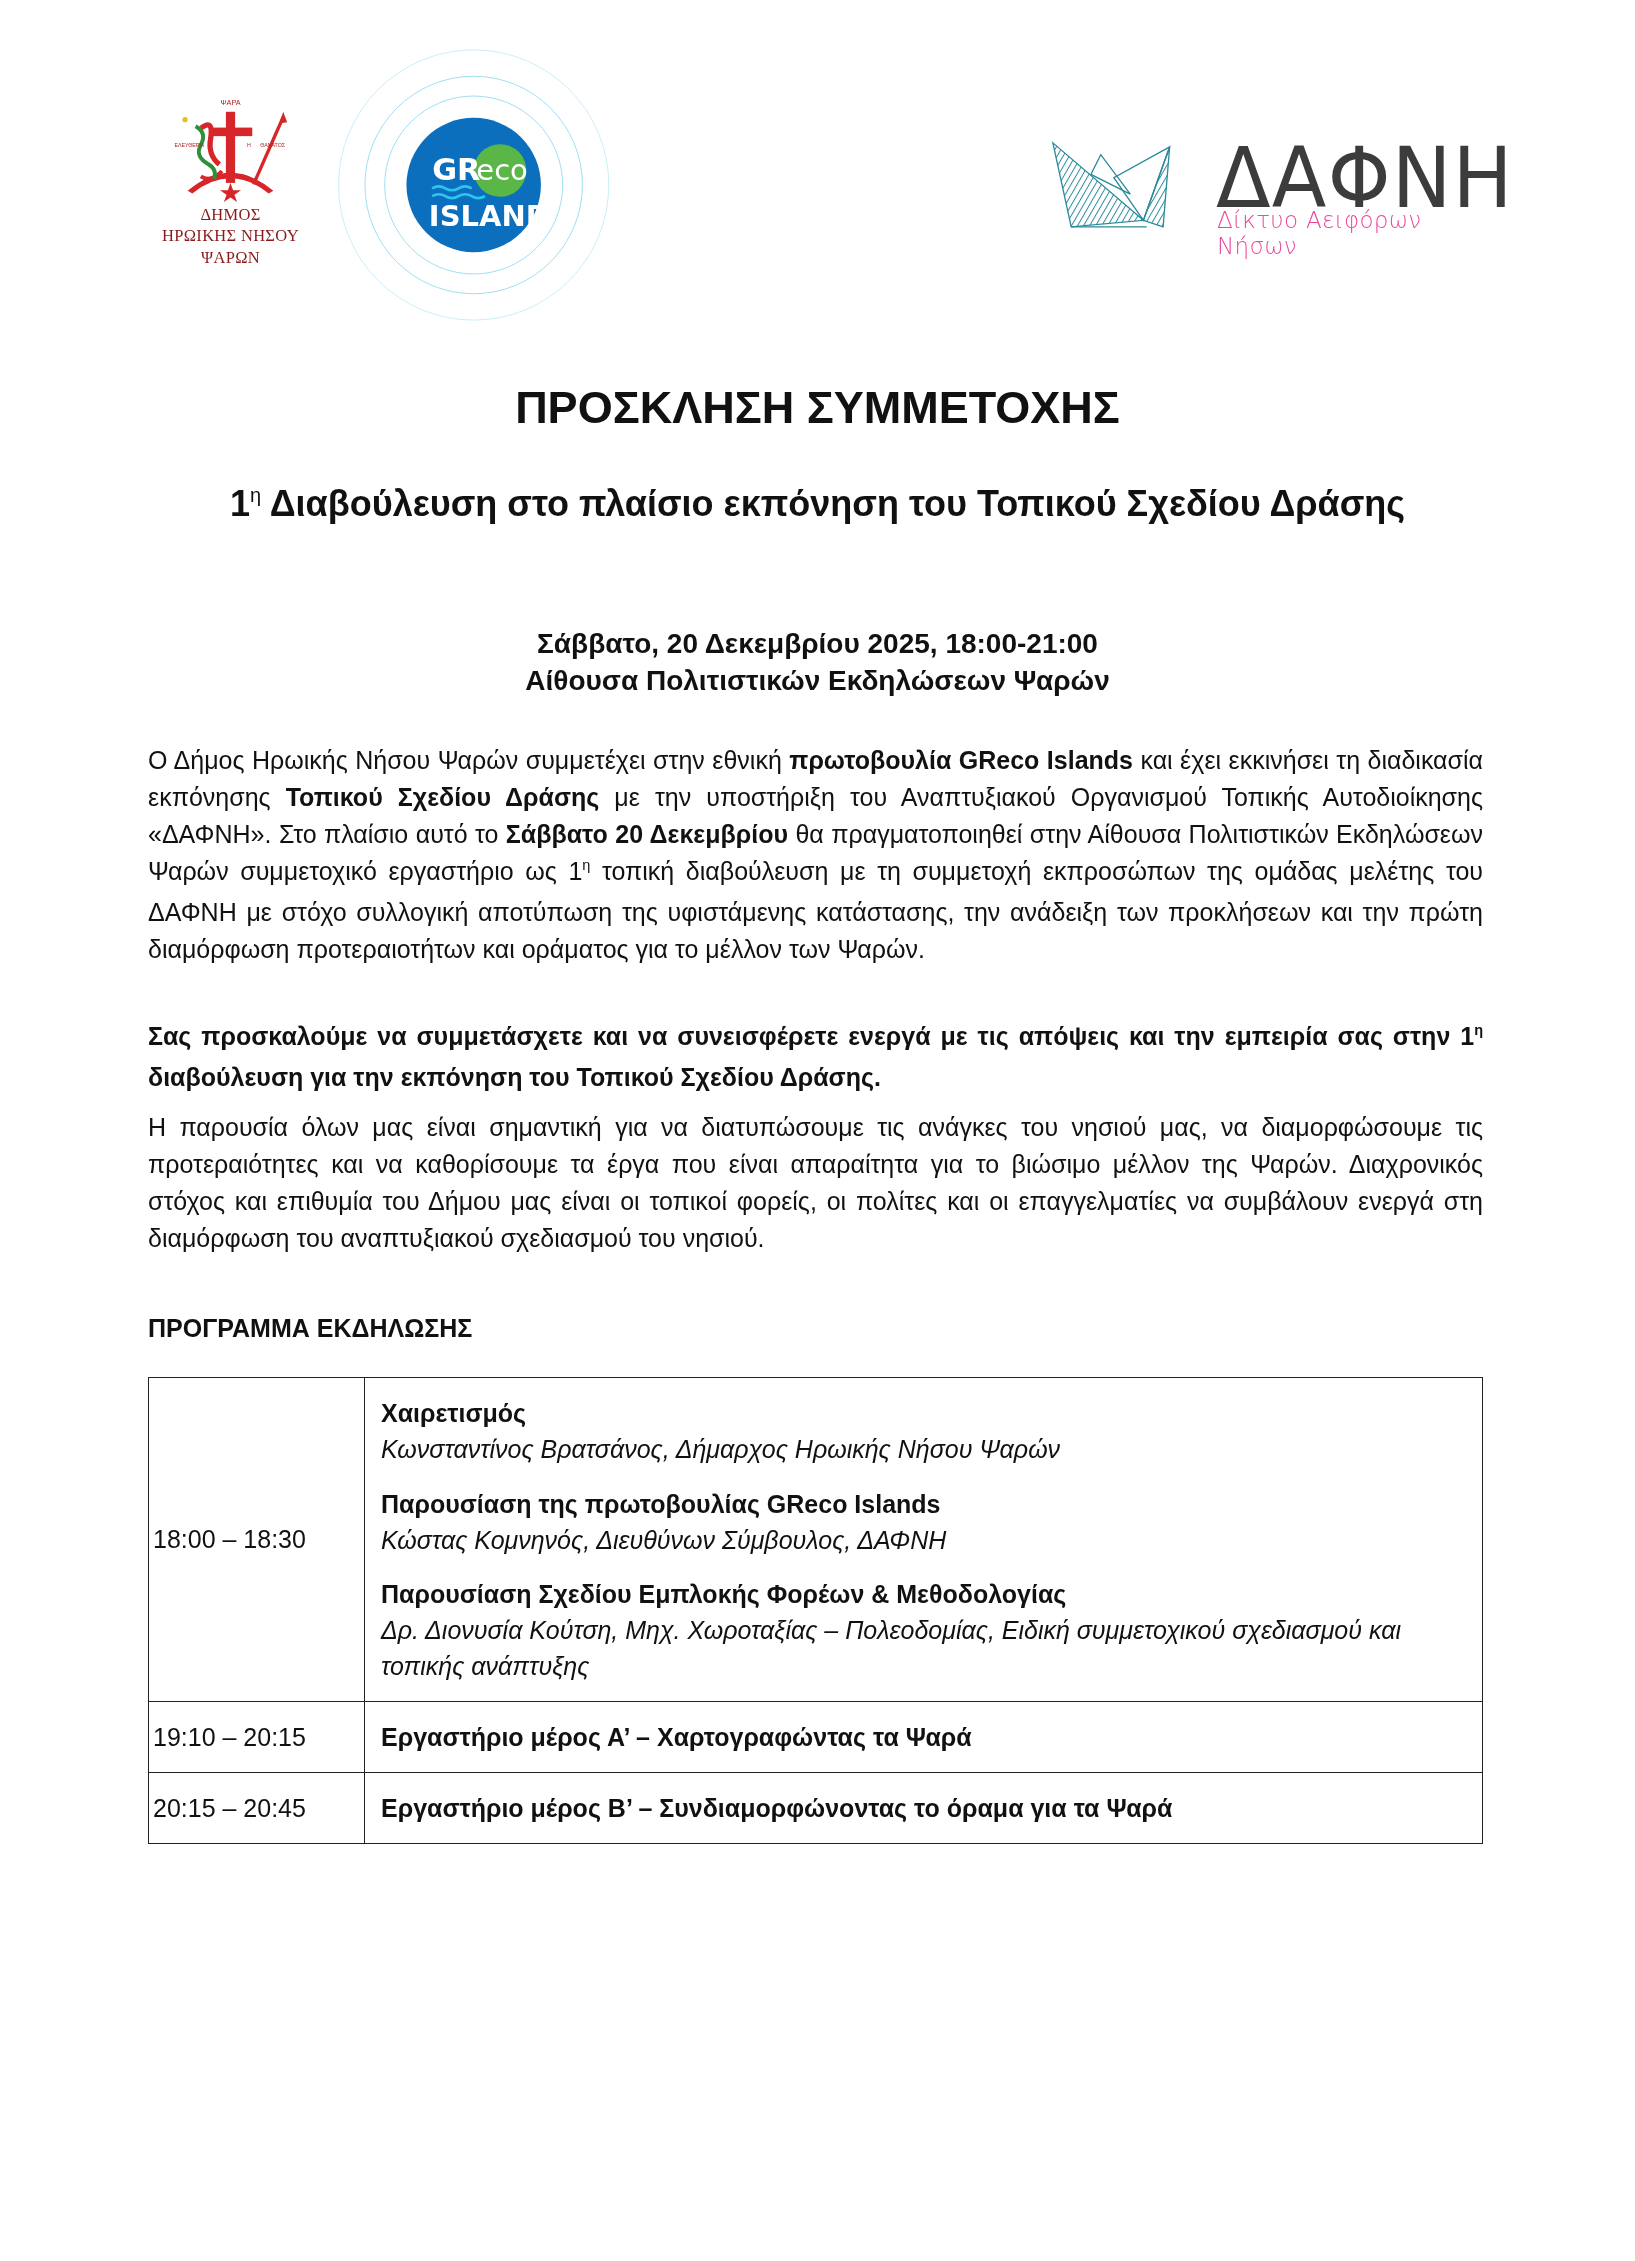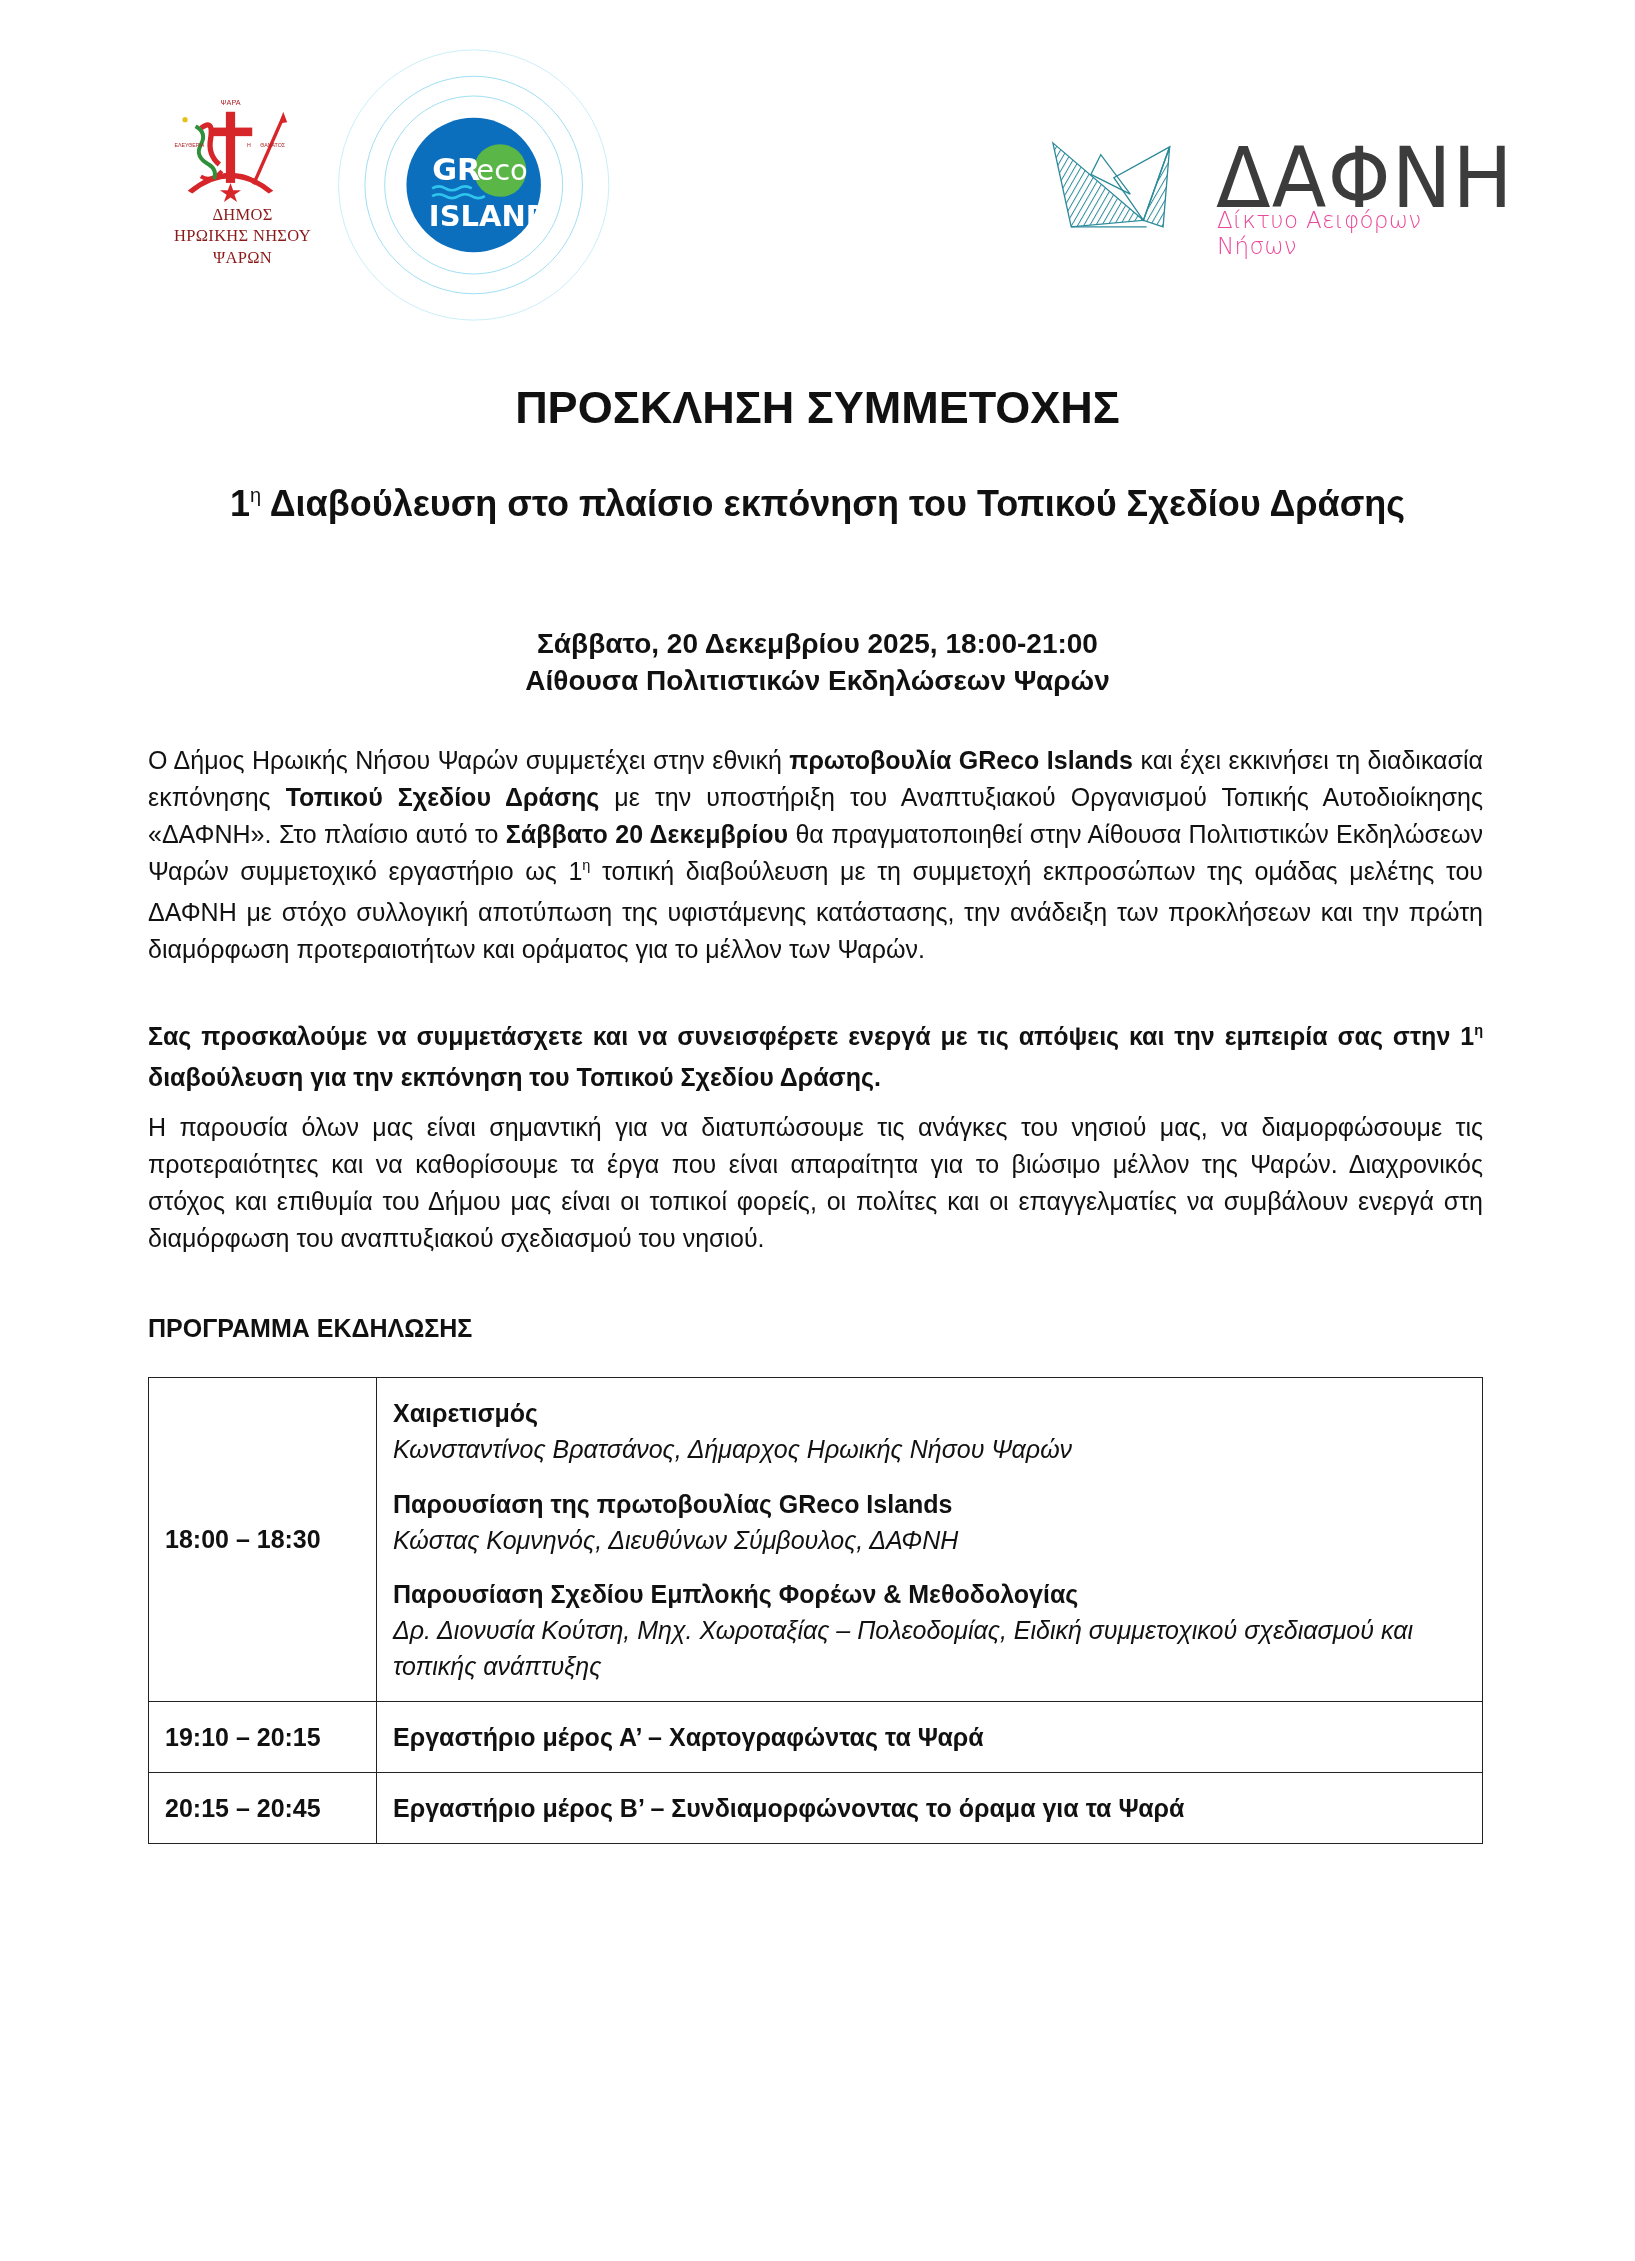--- a/index.html
+++ b/index.html
@@ -5,21 +5,21 @@
     html, body { margin: 0; padding: 0; background: #ffffff; }
     body {
       width: 1635px; height: 2261px; position: relative; overflow: hidden;
       font-family: "Liberation Sans", "DejaVu Sans", sans-serif; color: #111111;
     }
     .abs { position: absolute; }
 
     
     #logo-psara { left: 148px; top: 92px; width: 165px; height: 171px; }
     #logo-psara .lbl {
-      position: absolute; left: 12px; width: 165px; text-align: center;
+      position: absolute; left: 0; width: 165px; text-align: center;
       font-family: "Liberation Serif", "DejaVu Serif", serif; color: #8a1a1a;
       font-size: 16.5px; line-height: 20px; letter-spacing: 0.3px;
     }
     #logo-greco { left: 330px; top: 40px; width: 290px; height: 290px; }
     #logo-dafni { left: 1038px; top: 135px; width: 461px; height: 105px; }
     #dafni-title {
       position: absolute; left: 178px; top: 1.3px; font-size: 84px; line-height: 84px;
       font-family: "DejaVu Sans", sans-serif; color: #3c3c3c; font-weight: normal; letter-spacing: 1.3px;
       transform: scaleX(0.95); transform-origin: left top;
     }
@@ -46,21 +46,21 @@
     #p2 { top: 1018px; font-weight: bold; }
     #p3 { top: 1109px; }
     #program-heading { left: 148px; top: 1312px; font-size: 25px; font-weight: bold; line-height: 33px; }
 
     
     #schedule {
       left: 148px; top: 1377px; width: 1335px; border-collapse: collapse;
       font-size: 25px;
     }
     #schedule td { border: 1.6px solid #222; padding: 0; vertical-align: middle; }
-    #schedule td.time { width: 211px; padding-left: 16px; font-weight: bold; }
+    #schedule td.time { width: 211px; padding-left: 4px; font-weight: normal; }
     #schedule td.content { padding-left: 16px; padding-right: 16px; }
     .item-title { font-weight: bold; line-height: 36px; }
     .item-sub { font-style: italic; line-height: 36px; }
     .item-sub.plain { font-style: normal; }
     .item + .item { margin-top: 18.5px; }
     .inline-rest { font-weight: bold; }
     tr.r1 td { height: 323px; }
     tr.r2 td { height: 107px; }
     tr.r3 td, tr.r4 td, tr.r5 td { height: 70px; }
     tr.r6 td { height: 115px; }

